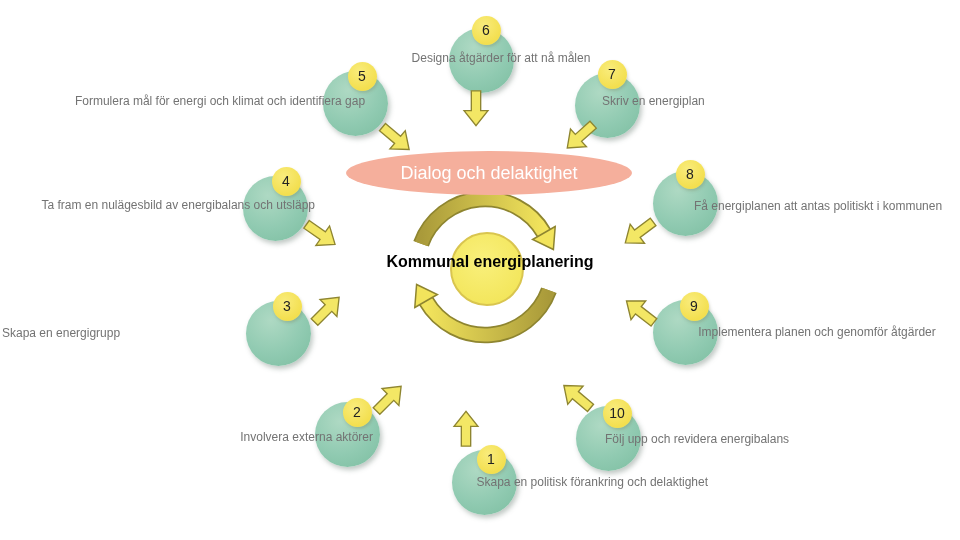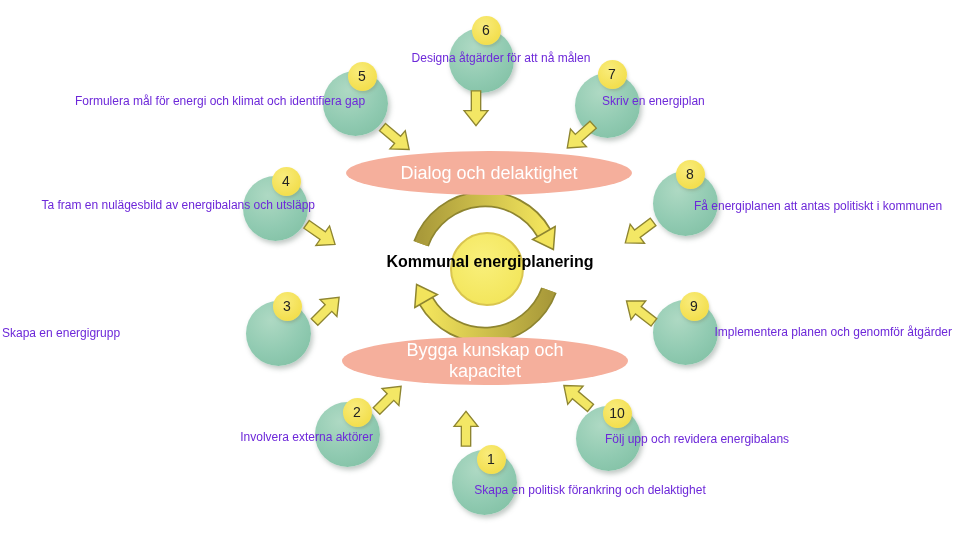--- a/index.html
+++ b/index.html
@@ -6,21 +6,21 @@
   #canvas{position:relative;width:960px;height:540px;background:#ffffff;overflow:hidden;
           font-family:"Liberation Sans",sans-serif;}
   .layer{position:absolute;left:0;top:0;pointer-events:none;}
   .step-circle{position:absolute;width:65px;height:65px;border-radius:50%;
      background:radial-gradient(circle at 38% 30%, #aed9c3 0%, #90cab1 55%, #7cbda0 100%);
      box-shadow:2px 3px 5px rgba(90,110,100,.38);z-index:5;}
   .badge{position:absolute;width:29px;height:29px;border-radius:50%;
      background:radial-gradient(circle at 40% 32%, #f9ec7c 0%, #f3df4f 70%);
      color:#222;font-size:14px;line-height:29px;text-align:center;z-index:7;
      box-shadow:1px 2px 3px rgba(110,110,70,.25);}
-  .step-label{position:absolute;font-size:12px;color:#6d28d9;line-height:18px;z-index:8;}
+  .step-label{position:absolute;font-size:12px;color:#737373;line-height:18px;z-index:8;}
   .block-arrow{position:absolute;z-index:6;overflow:visible;}
   .ellipse{position:absolute;border-radius:50%;background:#f5af9c;z-index:2;
      color:#ffffff;text-align:center;font-size:18px;}
   .center-circle{position:absolute;left:450px;top:232px;width:70px;height:70px;border-radius:50%;
      background:radial-gradient(circle at 44% 38%, #f9f07c 0%, #f3e65c 75%);
      border:2px solid #d9c54f;z-index:3;}
   .title{position:absolute;left:330px;top:253px;width:320px;text-align:center;z-index:9;
      font-size:16px;font-weight:bold;color:#000;}
   .phase-top-text{line-height:44px;}
   .phase-bottom-text{padding-top:3px;line-height:21px;width:210px;margin:0 auto;}
@@ -47,33 +47,30 @@
     <polygon points="555.2,226.5 532.6,239.5 553.4,249.5" fill="#f2e45c" stroke="#8e8530" stroke-width="1.5"></polygon>
     <path d="M548.9,290.3 A68,68 0 0 1 426.1,301" stroke="#8e8530" stroke-width="16.5" fill="none"></path>
     <path d="M548.9,290.3 A68,68 0 0 1 426.1,301" stroke="url(#gBot)" stroke-width="13" fill="none"></path>
     <polygon points="414.8,307.5 437.4,294.5 416.6,284.5" fill="#f2e45c" stroke="#8e8530" stroke-width="1.5"></polygon>
   </svg>
 
   
   <div class="ellipse" style="left:346px;top:151px;width:286px;height:44px;">
     <div class="phase-top-text">Dialog och delaktighet</div>
   </div>
-  <div class="ellipse" style="left:342px;top:337px;width:286px;height:48px;">
-    <div class="phase-bottom-text">Bygga kunskap och kapacitet</div>
-  </div>
 
   
   <div class="center-circle"></div>
   <div class="title">Kommunal energiplanering</div>
 
   
   <div style="display:contents;">
     <div class="step-circle" style="left:451.5px;top:449.5px;"></div>
     <div class="badge" style="left:476.5px;top:444.5px;">1</div>
-    <div class="step-label" style="left:460px;top:473px;width:260px;text-align:center;margin-top:8px;">Skapa en politisk förankring och delaktighet</div>
+    <div class="step-label" style="left:448px;top:473px;width:260px;text-align:right;">Skapa en politisk förankring och delaktighet</div>
     <svg class="block-arrow" width="38" height="27" viewBox="0 0 36 26" style="left:447px;top:415px;transform:rotate(270deg);">
       <polygon points="1,8.5 20,8.5 20,1.5 34.5,13 20,24.5 20,17.5 1,17.5" fill="#f3e765" stroke="#8e8530" stroke-width="1.3"></polygon>
     </svg>
   </div>
 
   
   <div style="display:contents;">
     <div class="step-circle" style="left:314.5px;top:401.5px;"></div>
     <div class="badge" style="left:342.5px;top:397.5px;">2</div>
     <div class="step-label" style="left:73px;top:428px;width:300px;text-align:right;">Involvera externa aktörer</div>
@@ -139,21 +136,21 @@
     <div class="step-label" style="left:682px;top:197px;width:270px;text-align:left;margin-left:12px;">Få energiplanen att antas politiskt i kommunen</div>
     <svg class="block-arrow" width="38" height="27" viewBox="0 0 36 26" style="left:620px;top:219px;transform:rotate(143deg);">
       <polygon points="1,8.5 20,8.5 20,1.5 34.5,13 20,24.5 20,17.5 1,17.5" fill="#f3e765" stroke="#8e8530" stroke-width="1.3"></polygon>
     </svg>
   </div>
 
   
   <div style="display:contents;">
     <div class="step-circle" style="left:652.5px;top:299.5px;"></div>
     <div class="badge" style="left:679.5px;top:291.5px;">9</div>
-    <div class="step-label" style="left:682px;top:323px;width:270px;text-align:right;">Implementera planen och genomför åtgärder</div>
+    <div class="step-label" style="left:682px;top:323px;width:270px;text-align:center;">Implementera planen och genomför åtgärder</div>
     <svg class="block-arrow" width="38" height="27" viewBox="0 0 36 26" style="left:621px;top:298px;transform:rotate(218deg);">
       <polygon points="1,8.5 20,8.5 20,1.5 34.5,13 20,24.5 20,17.5 1,17.5" fill="#f3e765" stroke="#8e8530" stroke-width="1.3"></polygon>
     </svg>
   </div>
 
   
   <div style="display:contents;">
     <div class="step-circle" style="left:575.5px;top:405.5px;"></div>
     <div class="badge" style="left:602.5px;top:398.5px;">10</div>
     <div class="step-label" style="left:605px;top:430px;width:250px;text-align:left;">Följ upp och revidera energibalans</div>

